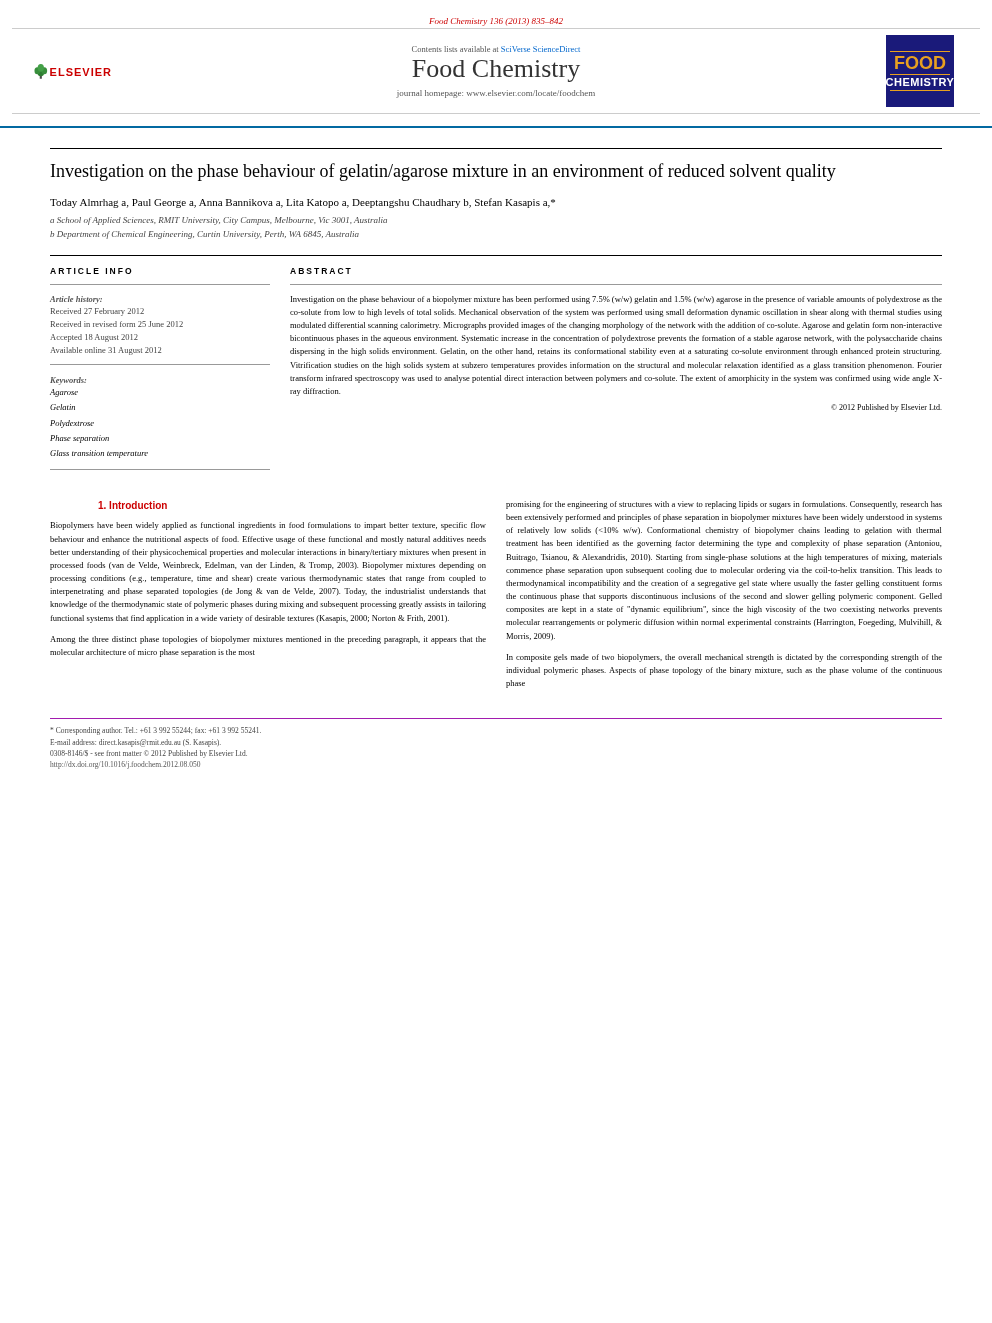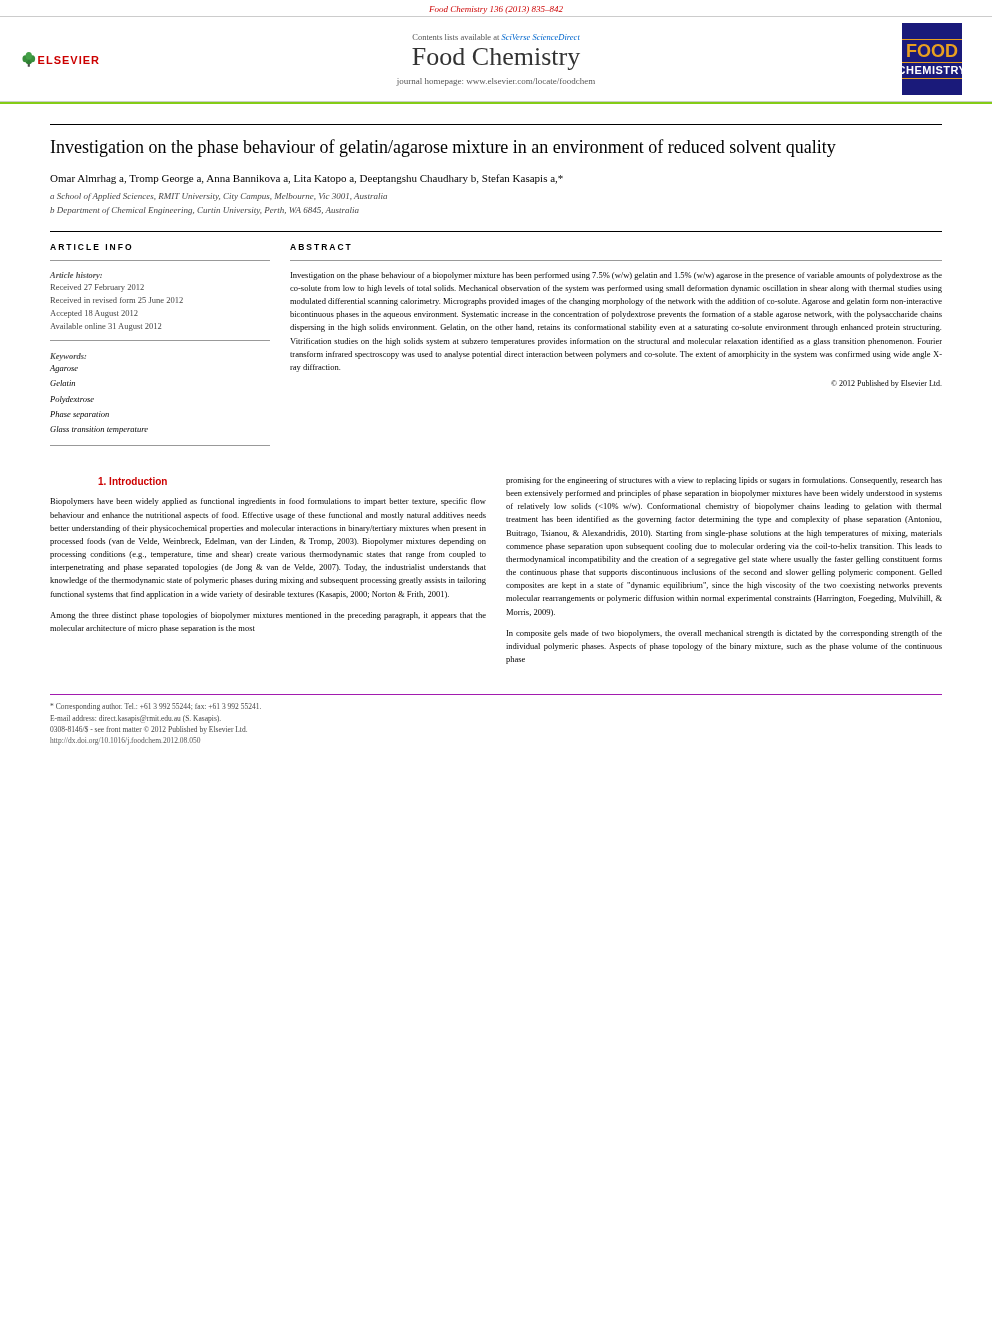--- a/index.html
+++ b/index.html
@@ -13,22 +13,22 @@
       width: 992px;
       min-height: 1323px;
       background: #fff;
       margin: 0 auto;
       padding: 0;
       position: relative;
     }
 
     
     .journal-header {
-      border-bottom: 2px solid #84cc16;
-      padding: 0;
+      border-bottom: 2px solid #0369a1;
+      padding: 12px;
     }
     .journal-top-bar {
       text-align: center;
       font-size: 9px;
       color: #c00;
       padding: 4px 0 2px 0;
       font-style: italic;
     }
     .journal-main-header {
       display: flex;
@@ -71,21 +71,21 @@
       font-size: 9px;
       color: #555;
     }
     .food-chem-logo {
       width: 80px;
       display: flex;
       flex-direction: column;
       align-items: center;
     }
     .fc-logo-box {
-      width: 60px;
+      width: 68px;
       height: 72px;
       background: #1a1a7a;
       display: flex;
       flex-direction: column;
       align-items: center;
       justify-content: center;
       position: relative;
     }
     .fc-logo-food {
       font-size: 18px;
@@ -249,21 +249,21 @@
     .doi-line {
       font-size: 7.5px;
       color: #555;
     }
 
     .contents-label {
       font-size: 8.5px;
       color: #555;
       text-align: center;
     }
-    .contents-label a { color: #0066cc; text-decoration: none; font-style: italic; }
+    .contents-label a { color: #0066cc; text-decoration: none; }
   </style>
 </head>
 <body>
 
 <div class="page">
 
   <div class="journal-header">
 
     <div class="journal-top-bar">
       <span>Food Chemistry 136 (2013) 835–842</span>
@@ -304,21 +304,21 @@
       </div>
     </div>
   </div>
 
   <div class="article-content">
     <div class="divider-line"></div>
 
     <div class="article-title">Investigation on the phase behaviour of gelatin/agarose mixture in an environment of reduced solvent quality</div>
 
     <div class="authors">
-      <span>Omar Almrhag a, Tromp George a, Anna Bannikova a, Lita Katopo a, Deeptangshu Chaudhary b, Stefan Kasapis a,*</span>
+      <span>Today Almrhag a, Paul George a, Anna Bannikova a, Lita Katopo a, Deeptangshu Chaudhary b, Stefan Kasapis a,*</span>
     </div>
 
     <div class="affiliations">
       <div>a School of Applied Sciences, RMIT University, City Campus, Melbourne, Vic 3001, Australia</div>
       <div>b Department of Chemical Engineering, Curtin University, Perth, WA 6845, Australia</div>
     </div>
 
     <div class="divider-line"></div>
 
     <div class="two-col">

